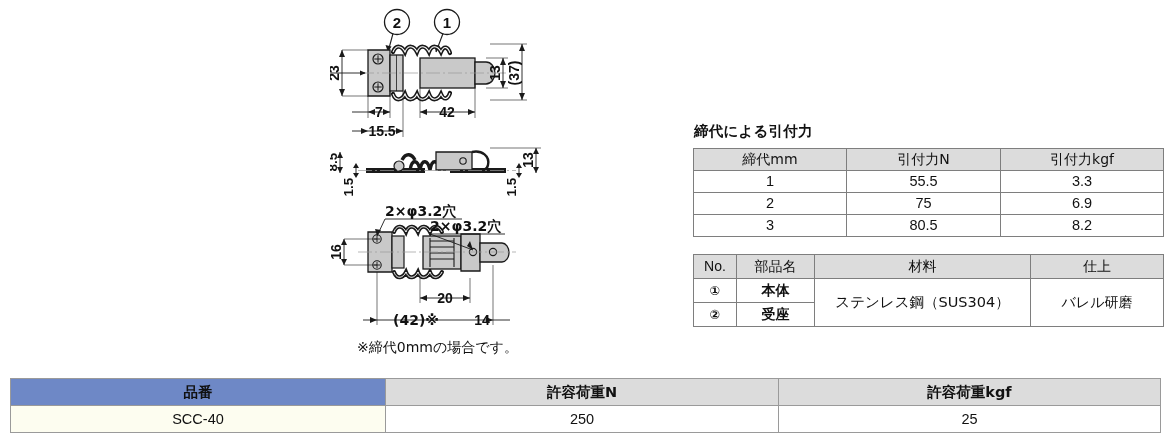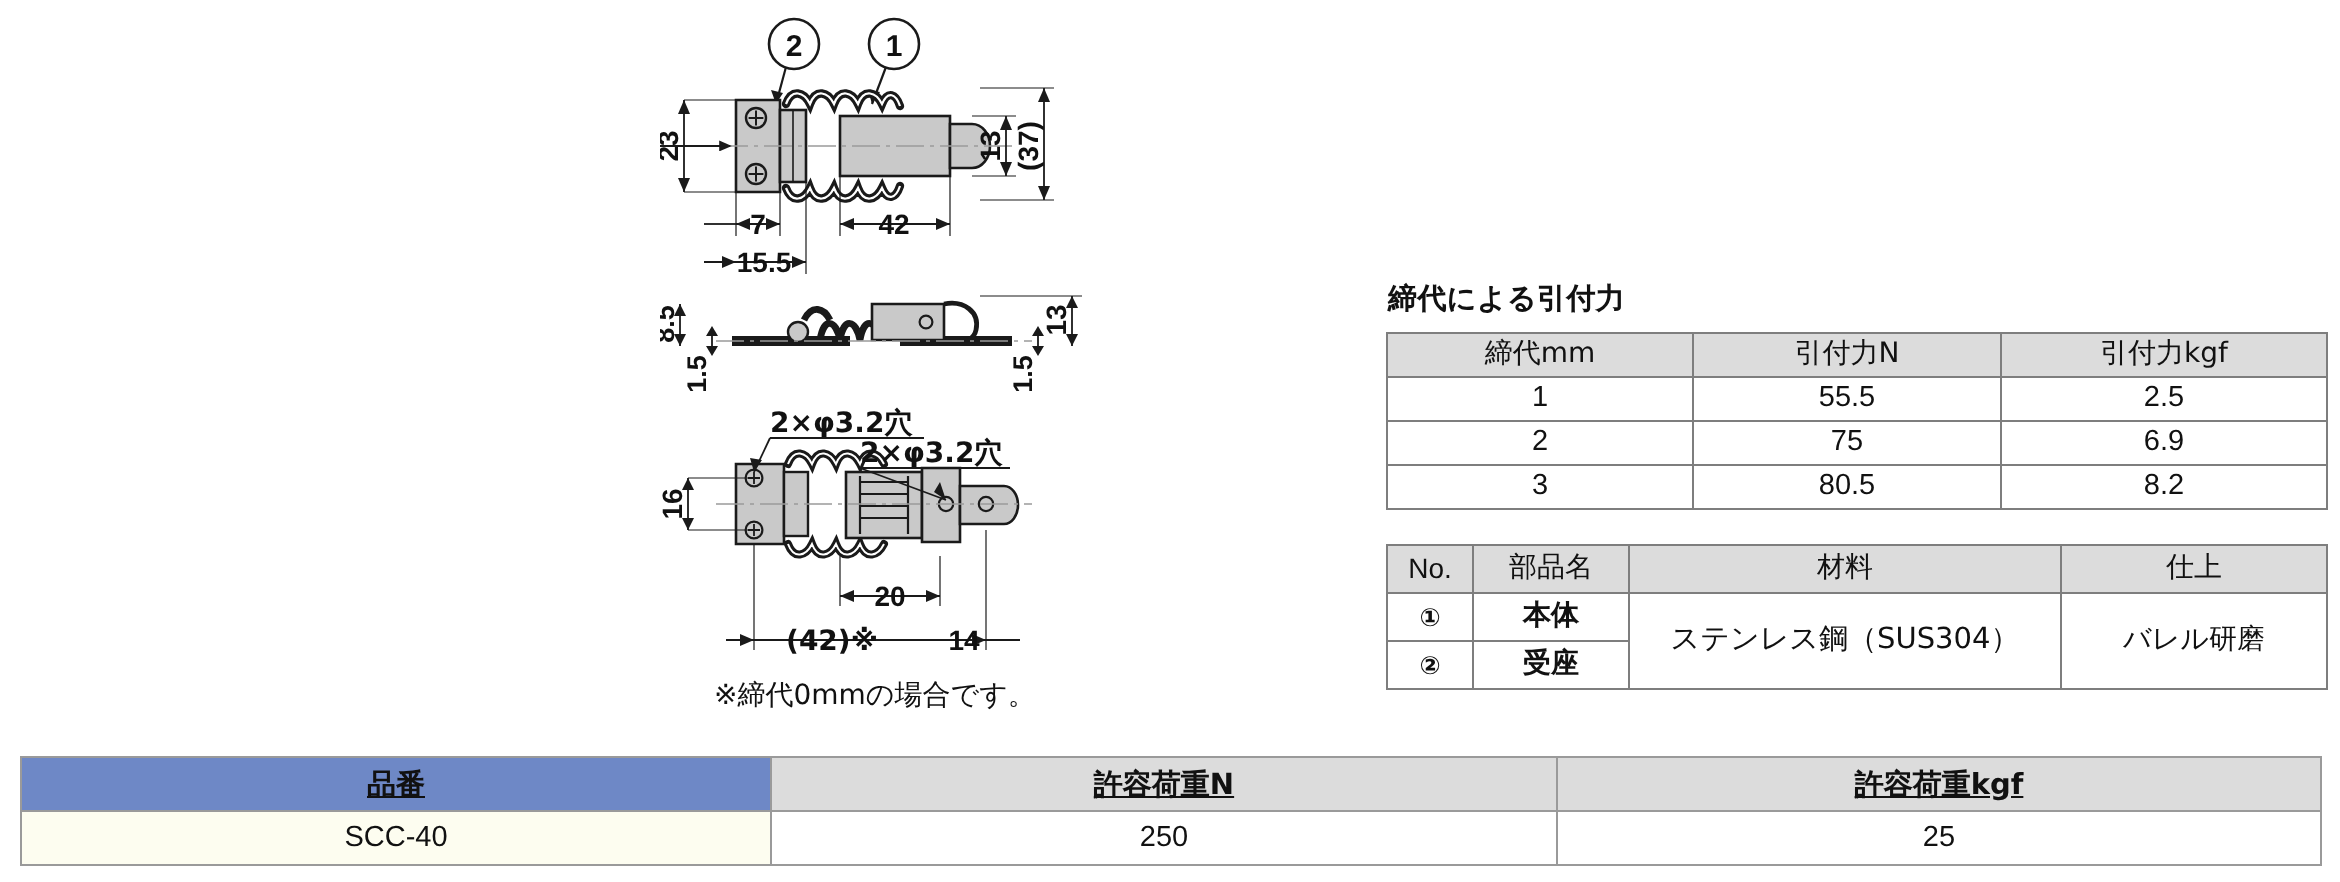--- a/index.html
+++ b/index.html
@@ -12,21 +12,21 @@
     overflow:hidden;
     -webkit-font-smoothing:antialiased;
   }
   .stage{position:absolute;left:0;top:0;width:1170px;height:441px;}
 
   
   #drawing-block{position:absolute;left:330px;top:0;width:300px;height:365px;}
   #drawing-svg{display:block;}
 
   
-  #right-col{position:absolute;left:693px;top:140px;width:470px;}
+  #right-col{position:absolute;left:693px;top:122px;width:470px;}
 
   .sect-title{
     font-size:14.5px;font-weight:bold;color:#111;
     letter-spacing:0.2px;margin:0 0 7px 1px;
   }
 
   table.dtable{border-collapse:collapse;width:470px;table-layout:fixed;}
   table.dtable td,table.dtable th{
     border:1px solid #7e7e7e;
     text-align:center;
@@ -68,21 +68,21 @@
   table#spec-table col.s2{width:393px;}
   table#spec-table col.s3{width:382px;}
   table#spec-table th,table#spec-table td{
     border:1px solid #9a9a9a;
     text-align:center;
     height:26px;
     font-size:14.5px;
     color:#111;
     padding:0;
   }
-  table#spec-table th{font-weight:bold;text-decoration:underline;}
+  table#spec-table th{font-weight:bold;}
   th.hd-blue{background:#6e88c6;color:#ffffff;}
   th.hd-gray{background:#dcdcdc;color:#111;}
   td.cell-cream{background:#fdfdf0;margin-top:44px;}
   td.cell-white{background:#ffffff;margin-top:12px;}
 
   .jp{font-family:"DejaVu Sans","Liberation Sans",sans-serif;}
 </style>
 </head>
 <body>
 
@@ -303,21 +303,21 @@
         <tr>
           <th class="jp">締代mm</th>
           <th class="jp">引付力N</th>
           <th class="jp">引付力kgf</th>
         </tr>
       </thead>
       <tbody>
         <tr>
           <td>1</td>
           <td>55.5</td>
-          <td>2.5</td>
+          <td>3.3</td>
         </tr>
         <tr>
           <td>2</td>
           <td>75</td>
           <td>6.9</td>
         </tr>
         <tr>
           <td>3</td>
           <td>80.5</td>
           <td>8.2</td>

